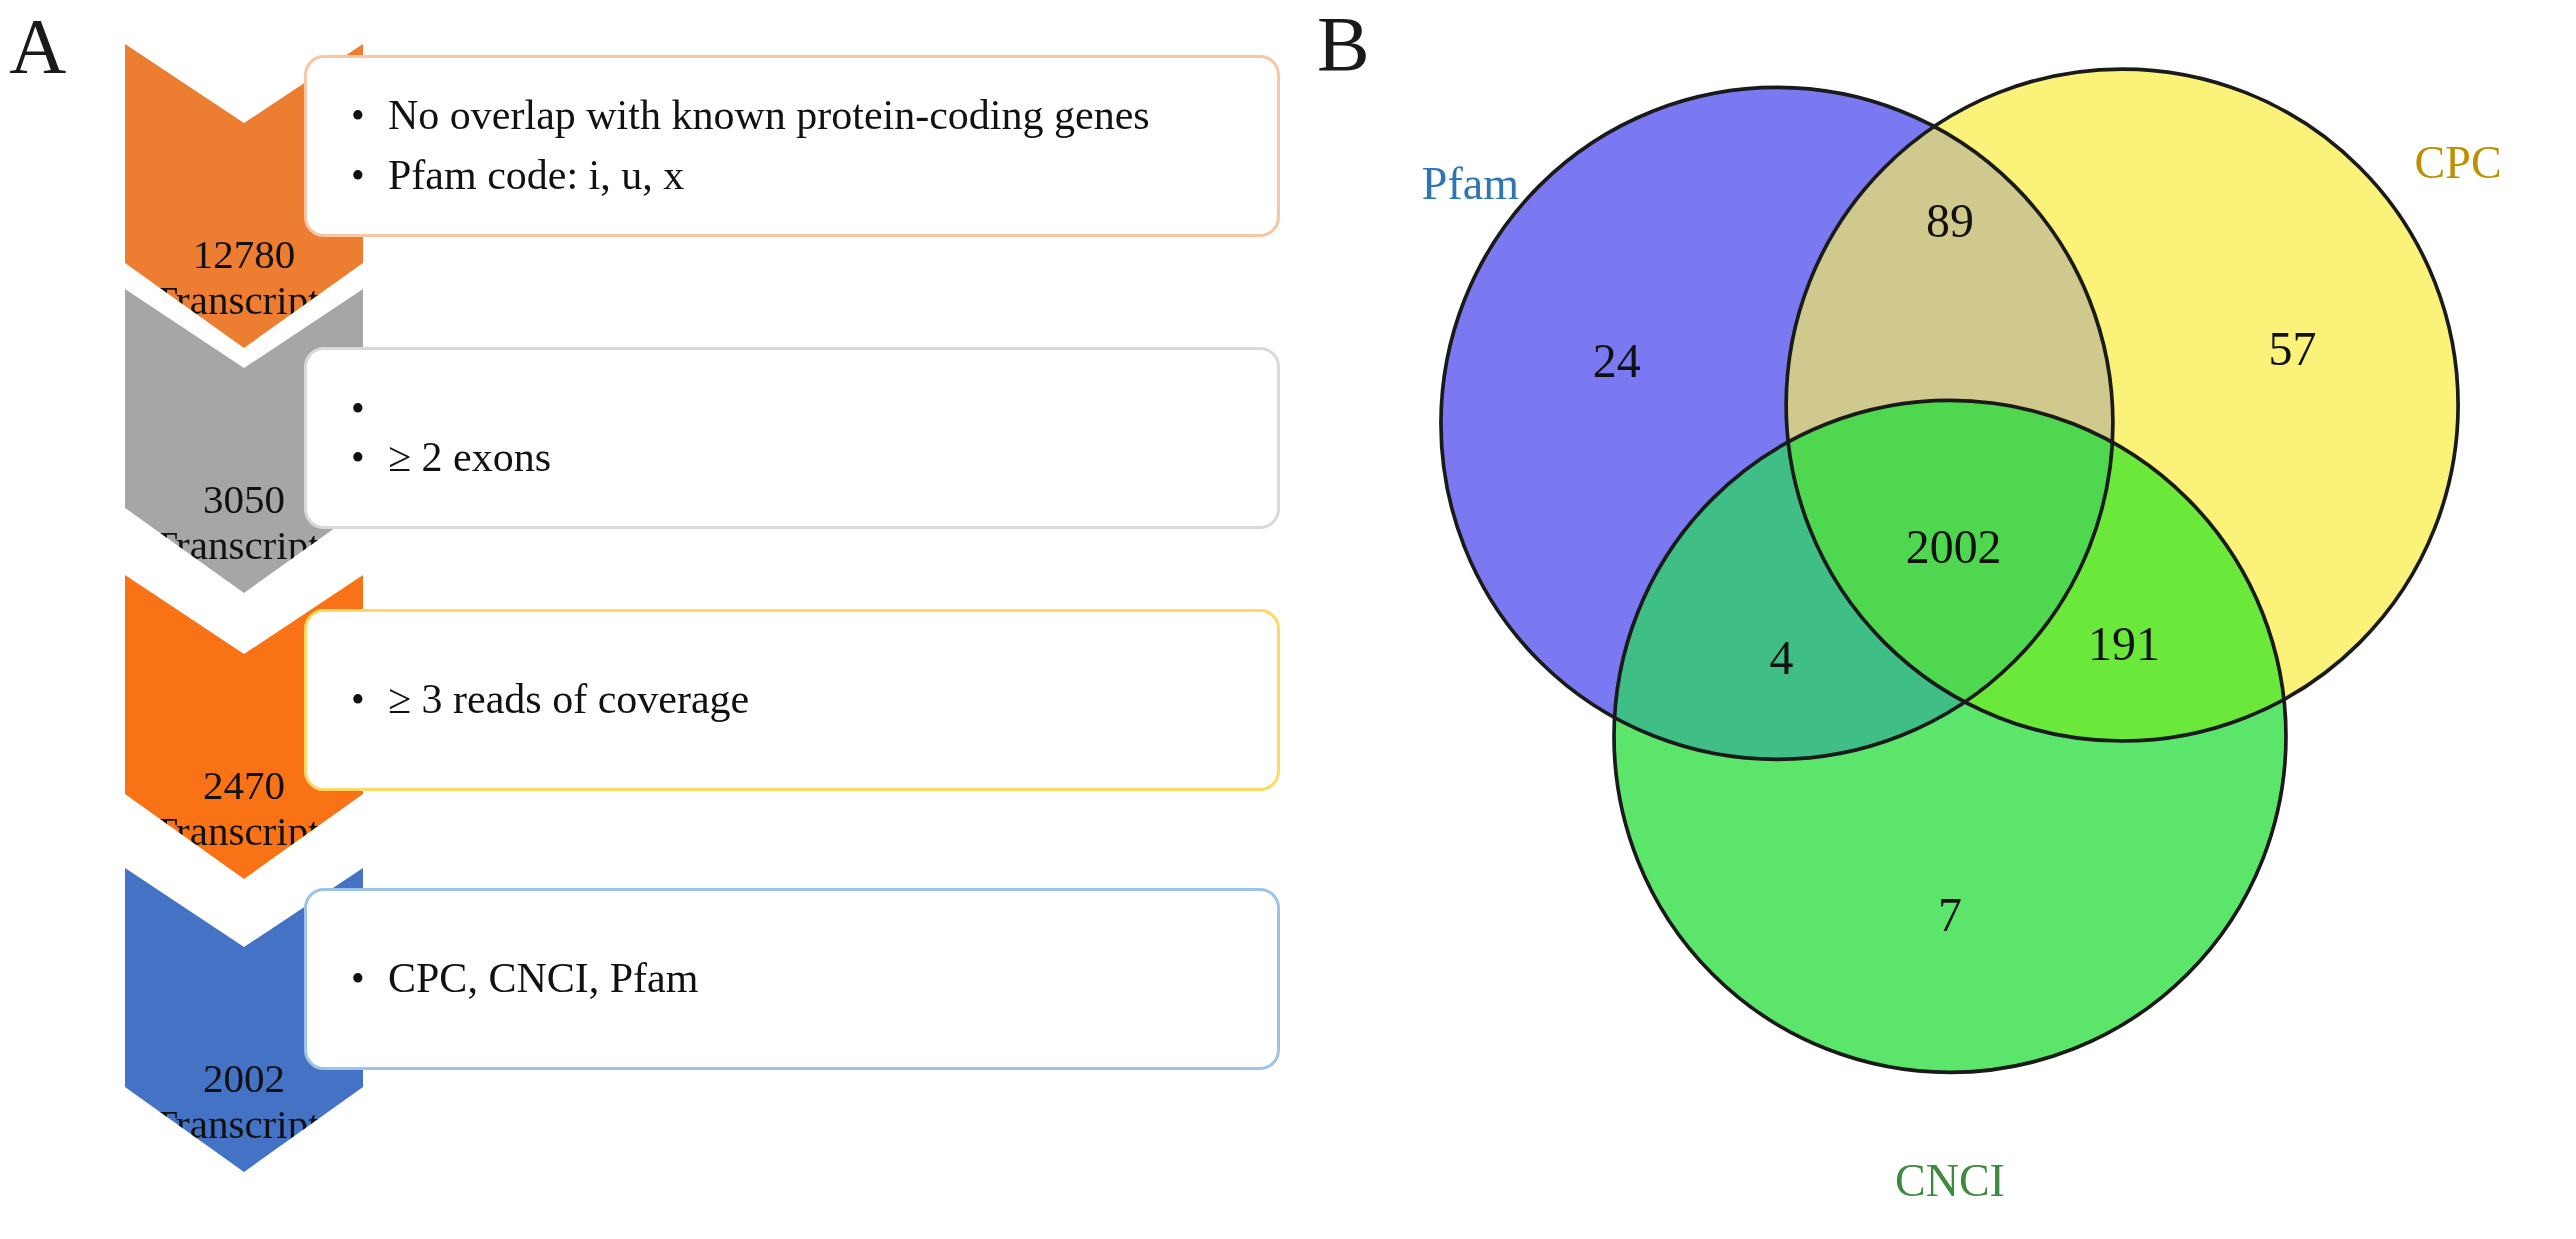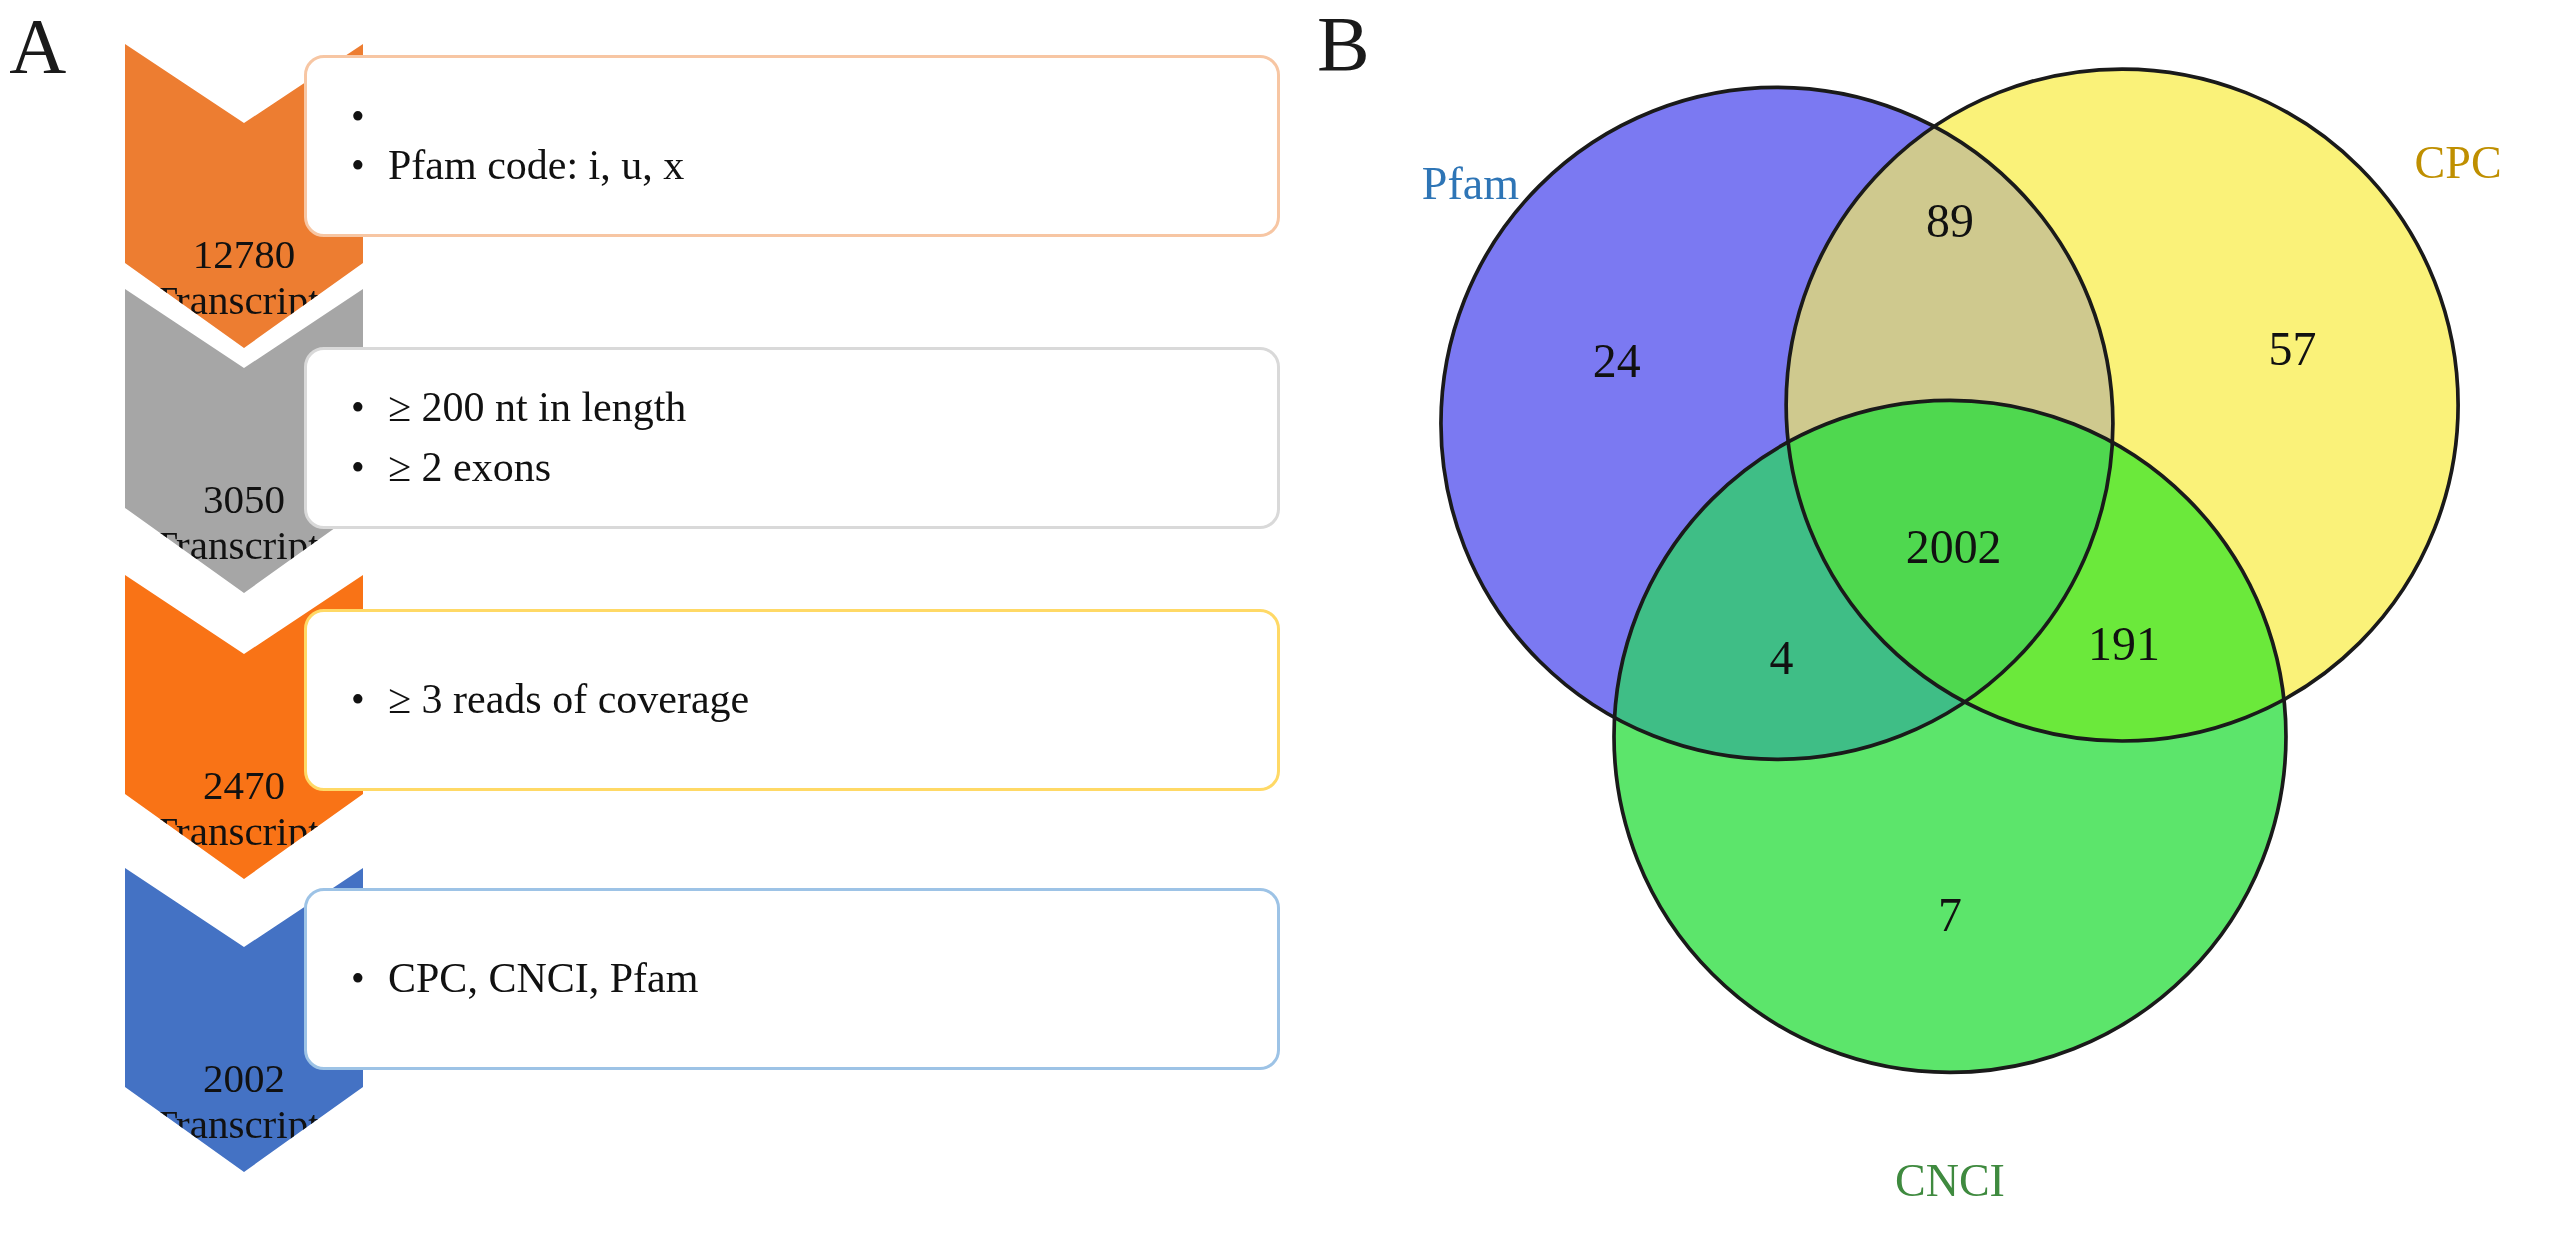--- a/index.html
+++ b/index.html
@@ -132,37 +132,37 @@
     <div class="panel-label" id="panel-a-label">A</div>
 
     <div class="flow-step">
       <div class="chevron" style="top:44px; height:304px; background:#ED7D31;">
         <div class="chevron-count">12780</div>
         <div class="chevron-unit">Transcripts</div>
       </div>
       <div class="criteria-box" style="top:55px; height:182px; border-color:#F7C6A3;">
         <div class="bullet-line">
           <span class="bullet-dot">•</span>
+          <span>No overlap with known protein-coding genes</span>
         </div>
         <div class="bullet-line">
           <span class="bullet-dot">•</span>
           <span>Pfam code: i, u, x</span>
         </div>
       </div>
     </div>
 
     <div class="flow-step">
       <div class="chevron" style="top:289px; height:304px; background:#A6A6A6;">
         <div class="chevron-count">3050</div>
         <div class="chevron-unit">Transcripts</div>
       </div>
       <div class="criteria-box" style="top:347px; height:182px; border-color:#D9D9D9;">
         <div class="bullet-line">
           <span class="bullet-dot">•</span>
-          <span>≥ 200 nt in length</span>
         </div>
         <div class="bullet-line">
           <span class="bullet-dot">•</span>
           <span>≥ 2 exons</span>
         </div>
       </div>
     </div>
 
     <div class="flow-step">
       <div class="chevron" style="top:575px; height:304px; background:#f97316;">

